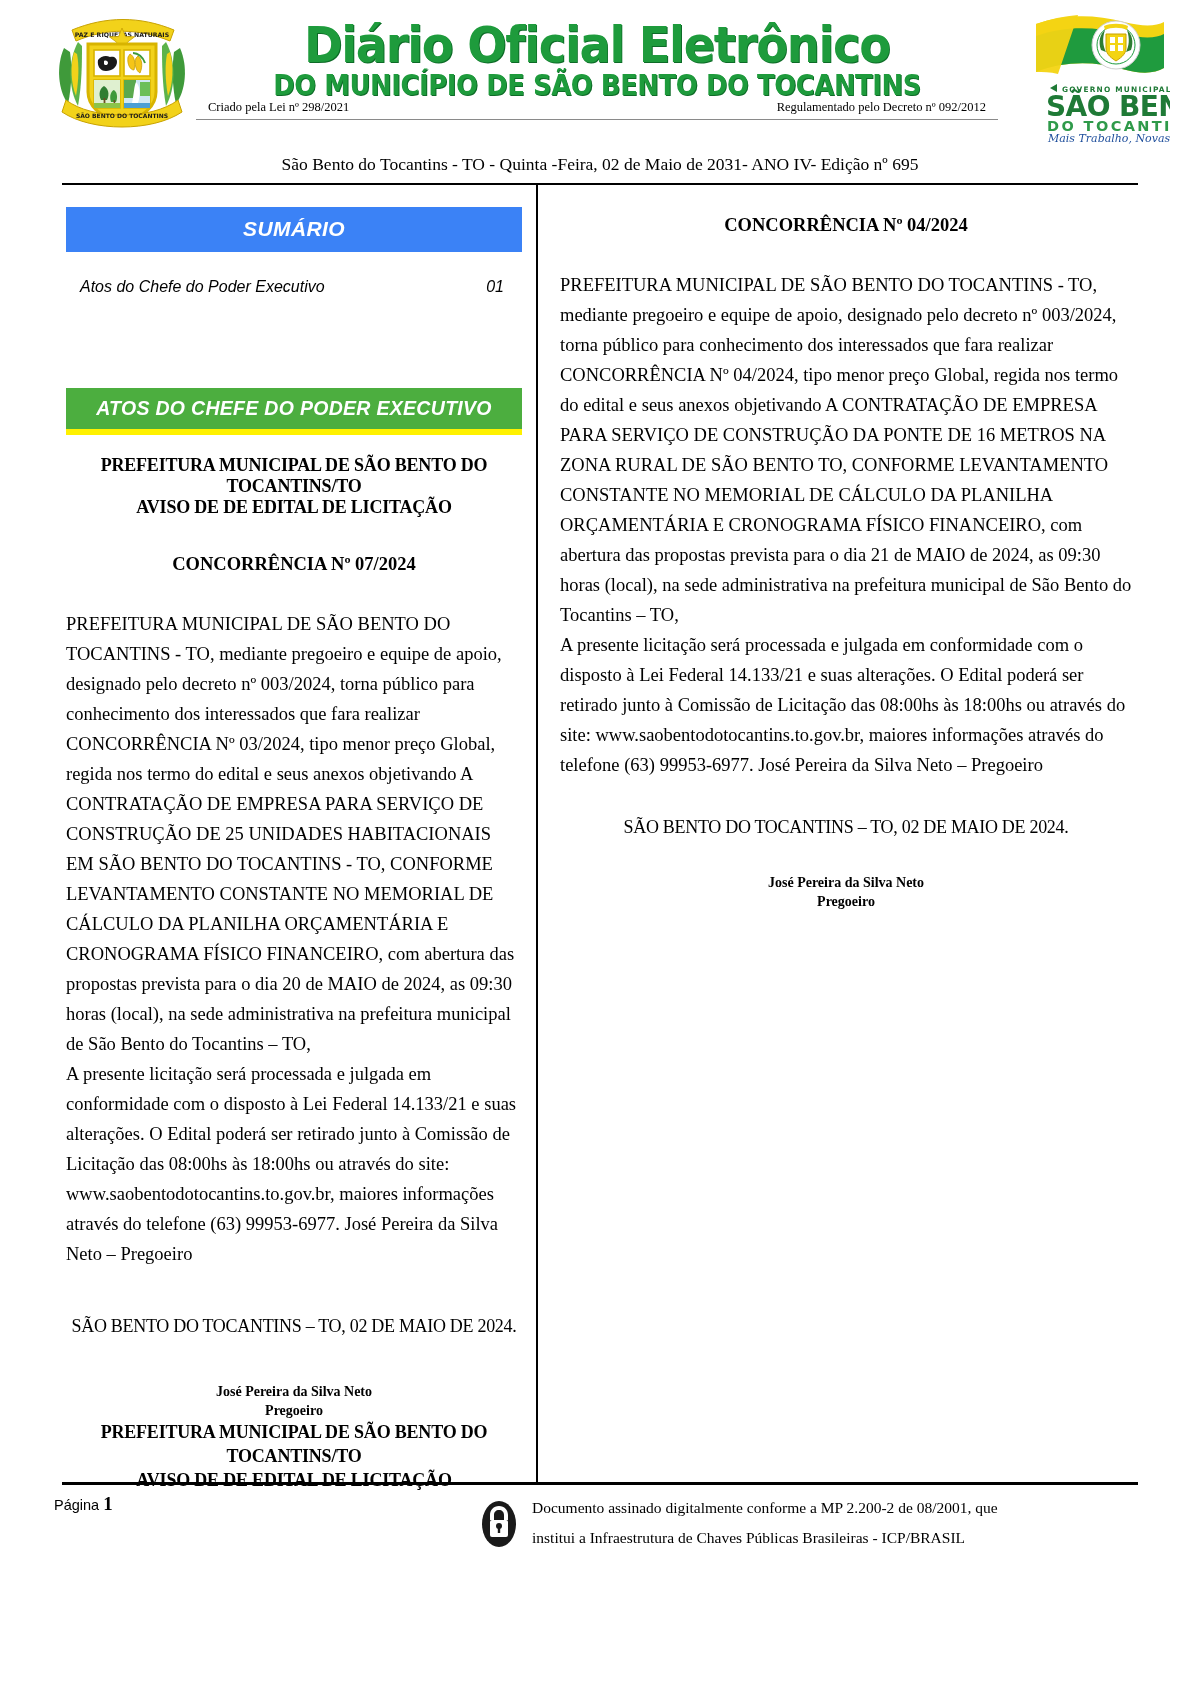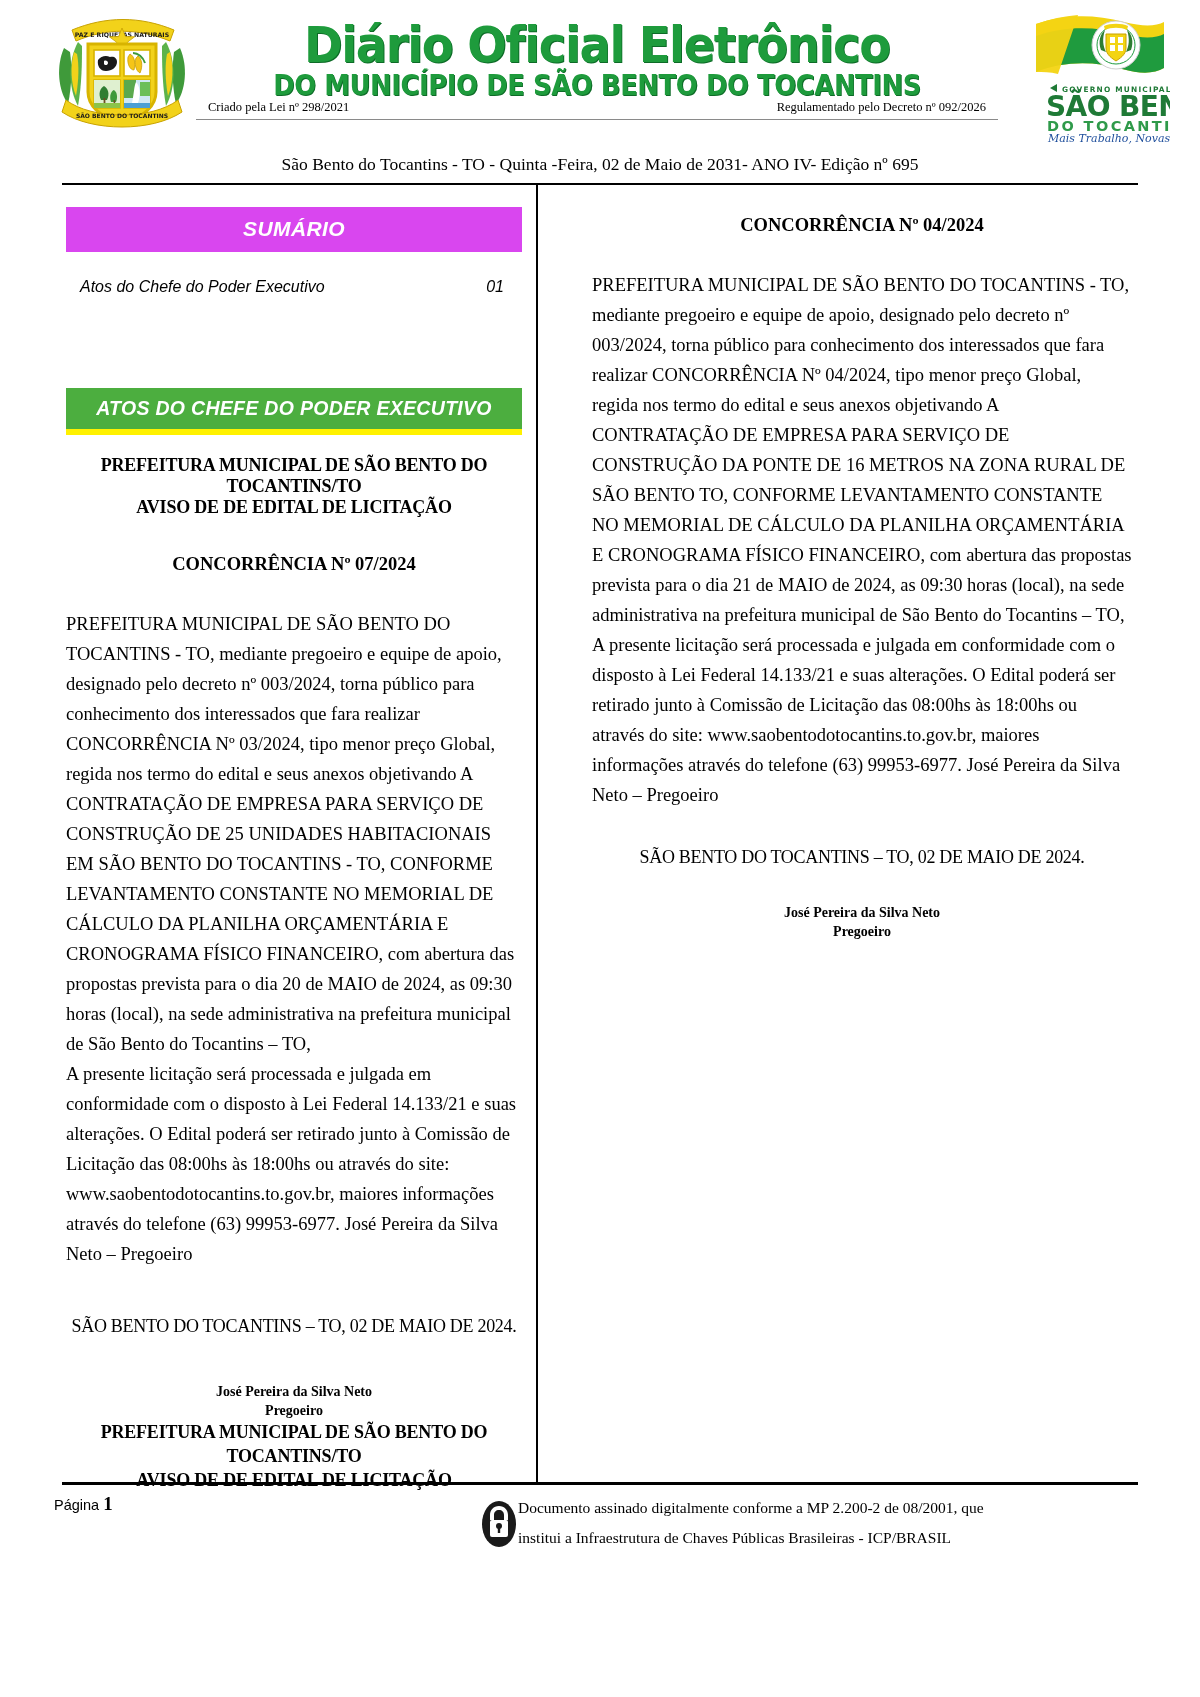--- a/index.html
+++ b/index.html
@@ -123,26 +123,25 @@
   .col-left {
     width: 476px;
     flex: 0 0 476px;
     padding: 14px 14px 0 4px;
     border-right: 2.2px solid #000;
   }
 
   .col-right {
     flex: 1 1 auto;
     padding: 14px 6px 0 22px;
-    margin-left: 32px;
   }
 
   
   .green-bar {
-    background: #d946ef;
+    background: #3b82f6;
     color: #ffffff;
     font-family: "Liberation Sans", sans-serif;
     font-weight: bold;
     font-style: italic;
     font-size: 21px;
     text-align: center;
     padding: 10px 0 11px 0;
     letter-spacing: 0.4px;
   }
 
@@ -255,20 +254,21 @@
   .footer-left .pg-num {
     font-weight: bold;
     font-size: 19px;
     font-family: "Liberation Serif", serif;
   }
 
   .footer-right {
     flex: 1 1 auto;
     display: flex;
     align-items: flex-start;
+    gap: 14px;
     padding-left: 10px;
   }
 
   .lock-icon { flex: 0 0 38px; width: 38px; height: 54px; margin-top: 2px; }
   .lock-icon svg { display:block; width:100%; height:100%; }
 
   .footer-text {
     font-family: "Liberation Serif", serif;
     font-size: 15.5px;
     line-height: 1.95;
@@ -330,21 +330,21 @@
         <path d="M18 92 C44 112 104 112 130 92 L134 104 C104 124 44 124 14 104 Z" fill="#f2d21a" stroke="#c8a200" stroke-width="1"></path>
         <text x="74" y="110" font-size="6" font-family="DejaVu Sans, sans-serif" font-weight="bold" fill="#1a1a1a" text-anchor="middle">SÃO BENTO DO TOCANTINS</text>
       </svg>
     </div>
 
     <div class="title-block">
       <div class="title-main">Diário Oficial Eletrônico</div>
       <div class="title-sub">DO MUNICÍPIO DE SÃO BENTO DO TOCANTINS</div>
       <div class="legal-row">
         <span>Criado pela Lei nº 298/2021</span>
-        <span>Regulamentado pelo Decreto nº 092/2026</span>
+        <span>Regulamentado pelo Decreto nº 092/2012</span>
       </div>
       <div class="legal-rule"></div>
     </div>
 
     <div class="brand">
       <svg viewBox="0 0 172 132">
 
         <path d="M38 12 C66 2 96 2 126 10 C146 15 158 14 166 10 L166 56 C156 62 142 62 124 57 C96 49 66 49 38 60 Z" fill="#f3d413"></path>
         <path d="M38 24 C66 14 96 14 126 22 C146 27 158 26 166 22 L166 56 C156 62 142 62 124 57 C96 49 66 49 38 60 Z" fill="#1f9b3e"></path>
         <path d="M38 12 C52 7 66 4 80 3 L60 62 C52 60 45 60 38 60 Z" fill="#f3d413" opacity="0.95"></path>

